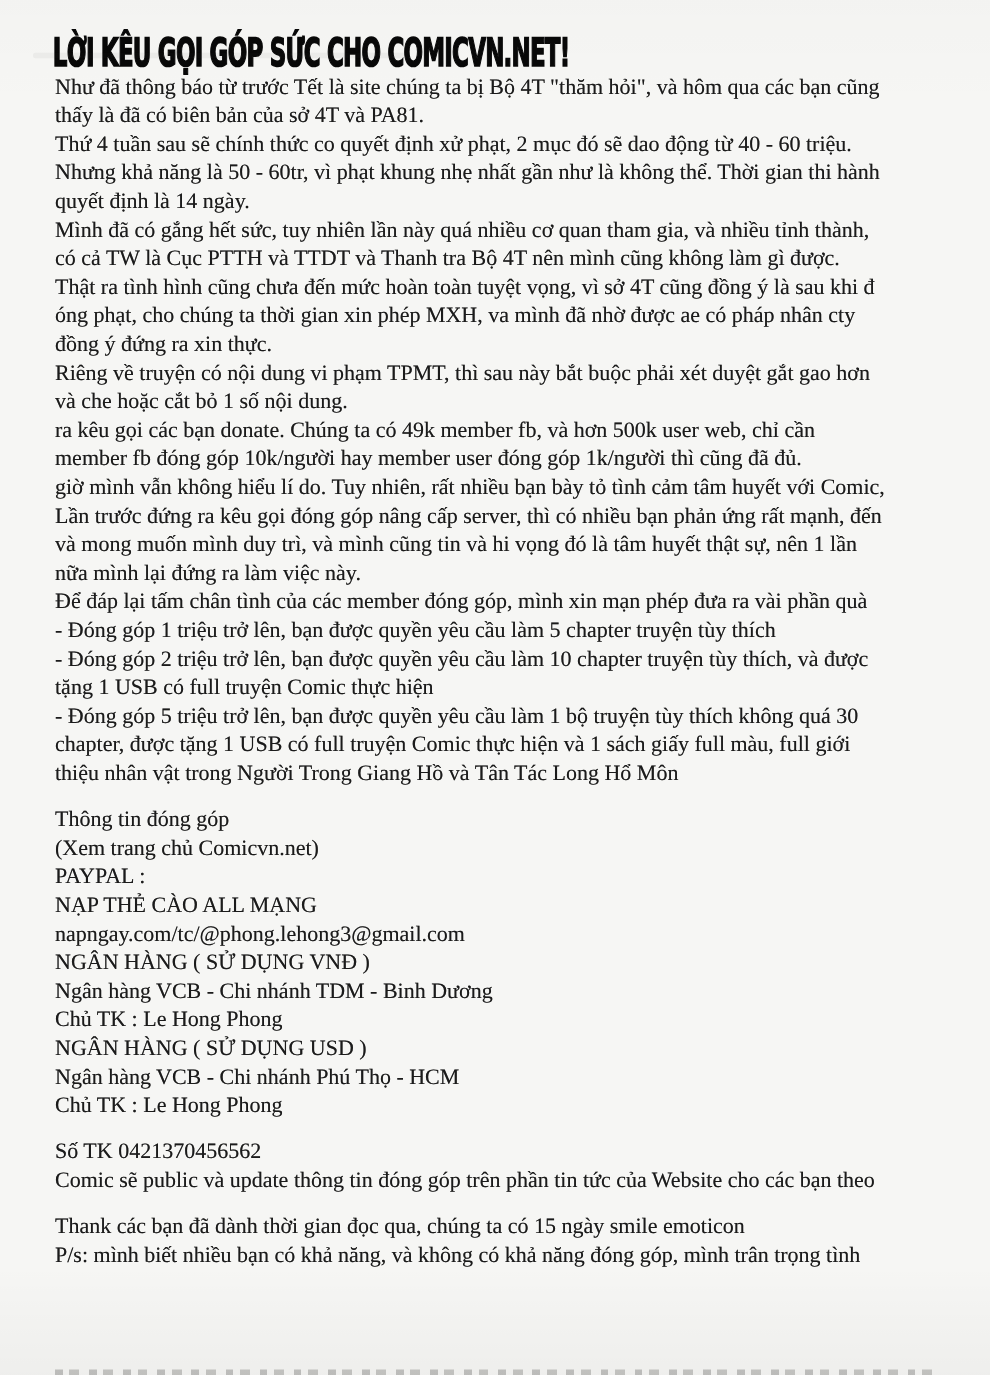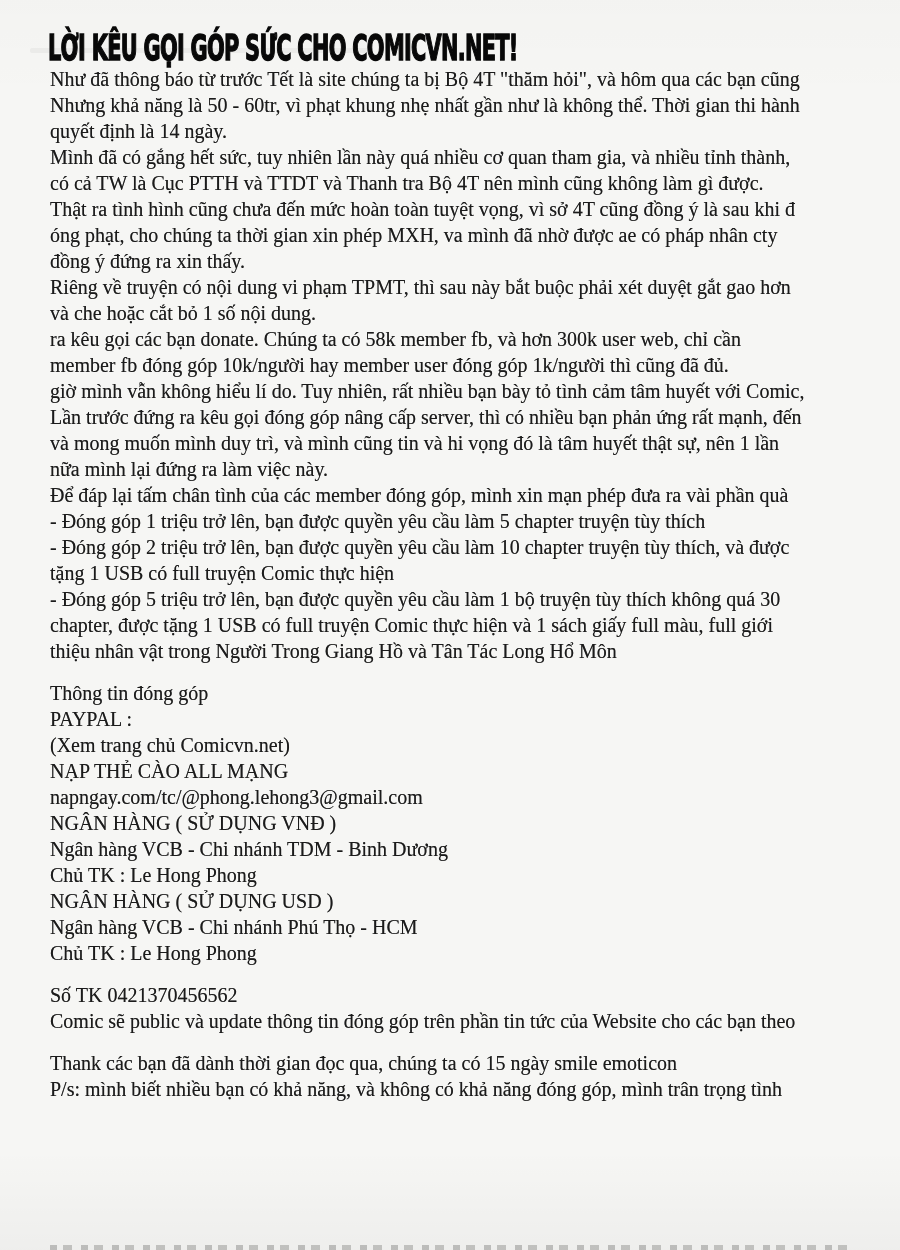--- a/index.html
+++ b/index.html
@@ -85,46 +85,48 @@
 
 <div class="scan-surface"></div>
 
 <h1 class="doc-title">LỜI KÊU GỌI GÓP SỨC CHO COMICVN.NET!</h1>
 
 <div class="title-smudge"></div>
 
 <div class="doc-body">
 
 <div class="line">Như đã thông báo từ trước Tết là site chúng ta bị Bộ 4T "thăm hỏi", và hôm qua các bạn cũng</div>
+    <div class="line">thấy là đã có biên bản của sở 4T và PA81.</div>
+    <div class="line">Thứ 4 tuần sau sẽ chính thức co quyết định xử phạt, 2 mục đó sẽ dao động từ 40 - 60 triệu.</div>
     <div class="line">Nhưng khả năng là 50 - 60tr, vì phạt khung nhẹ nhất gần như là không thể. Thời gian thi hành</div>
     <div class="line">quyết định là 14 ngày.</div>
     <div class="line">Mình đã có gắng hết sức, tuy nhiên lần này quá nhiều cơ quan tham gia, và nhiều tỉnh thành,</div>
     <div class="line">có cả TW là Cục PTTH và TTDT và Thanh tra Bộ 4T nên mình cũng không làm gì được.</div>
     <div class="line">Thật ra tình hình cũng chưa đến mức hoàn toàn tuyệt vọng, vì sở 4T cũng đồng ý là sau khi đ</div>
     <div class="line">óng phạt, cho chúng ta thời gian xin phép MXH, va mình đã nhờ được ae có pháp nhân cty</div>
-    <div class="line">đồng ý đứng ra xin thấy.</div>
+    <div class="line">đồng ý đứng ra xin thực.</div>
     <div class="line">Riêng về truyện có nội dung vi phạm TPMT, thì sau này bắt buộc phải xét duyệt gắt gao hơn</div>
     <div class="line">và che hoặc cắt bỏ 1 số nội dung.</div>
-    <div class="line">ra kêu gọi các bạn donate. Chúng ta có 58k member fb, và hơn 300k user web, chỉ cần</div>
+    <div class="line">ra kêu gọi các bạn donate. Chúng ta có 49k member fb, và hơn 500k user web, chỉ cần</div>
     <div class="line">member fb đóng góp 10k/người hay member user đóng góp 1k/người thì cũng đã đủ.</div>
     <div class="line">giờ mình vẫn không hiểu lí do. Tuy nhiên, rất nhiều bạn bày tỏ tình cảm tâm huyết với Comic,</div>
     <div class="line">Lần trước đứng ra kêu gọi đóng góp nâng cấp server, thì có nhiều bạn phản ứng rất mạnh, đến</div>
     <div class="line">và mong muốn mình duy trì, và mình cũng tin và hi vọng đó là tâm huyết thật sự, nên 1 lần</div>
     <div class="line">nữa mình lại đứng ra làm việc này.</div>
     <div class="line">Để đáp lại tấm chân tình của các member đóng góp, mình xin mạn phép đưa ra vài phần quà</div>
     <div class="line">- Đóng góp 1 triệu trở lên, bạn được quyền yêu cầu làm 5 chapter truyện tùy thích</div>
     <div class="line">- Đóng góp 2 triệu trở lên, bạn được quyền yêu cầu làm 10 chapter truyện tùy thích, và được</div>
     <div class="line">tặng 1 USB có full truyện Comic thực hiện</div>
     <div class="line">- Đóng góp 5 triệu trở lên, bạn được quyền yêu cầu làm 1 bộ truyện tùy thích không quá 30</div>
     <div class="line">chapter, được tặng 1 USB có full truyện Comic thực hiện và 1 sách giấy full màu, full giới</div>
     <div class="line">thiệu nhân vật trong Người Trong Giang Hồ và Tân Tác Long Hổ Môn</div>
     <div class="line"></div>
     <div class="line">Thông tin đóng góp</div>
+    <div class="line">(Xem trang chủ Comicvn.net)</div>
     <div class="line">PAYPAL :</div>
-    <div class="line">(Xem trang chủ Comicvn.net)</div>
     <div class="line">NẠP THẺ CÀO ALL MẠNG</div>
     <div class="line">napngay.com/tc/@phong.lehong3@gmail.com</div>
     <div class="line">NGÂN HÀNG ( SỬ DỤNG VNĐ )</div>
     <div class="line">Ngân hàng VCB - Chi nhánh TDM - Binh Dương</div>
     <div class="line">Chủ TK : Le Hong Phong</div>
     <div class="line">NGÂN HÀNG ( SỬ DỤNG USD )</div>
     <div class="line">Ngân hàng VCB - Chi nhánh Phú Thọ - HCM</div>
     <div class="line">Chủ TK : Le Hong Phong</div>
     <div class="line"></div>
     <div class="line">Số TK 0421370456562</div>

